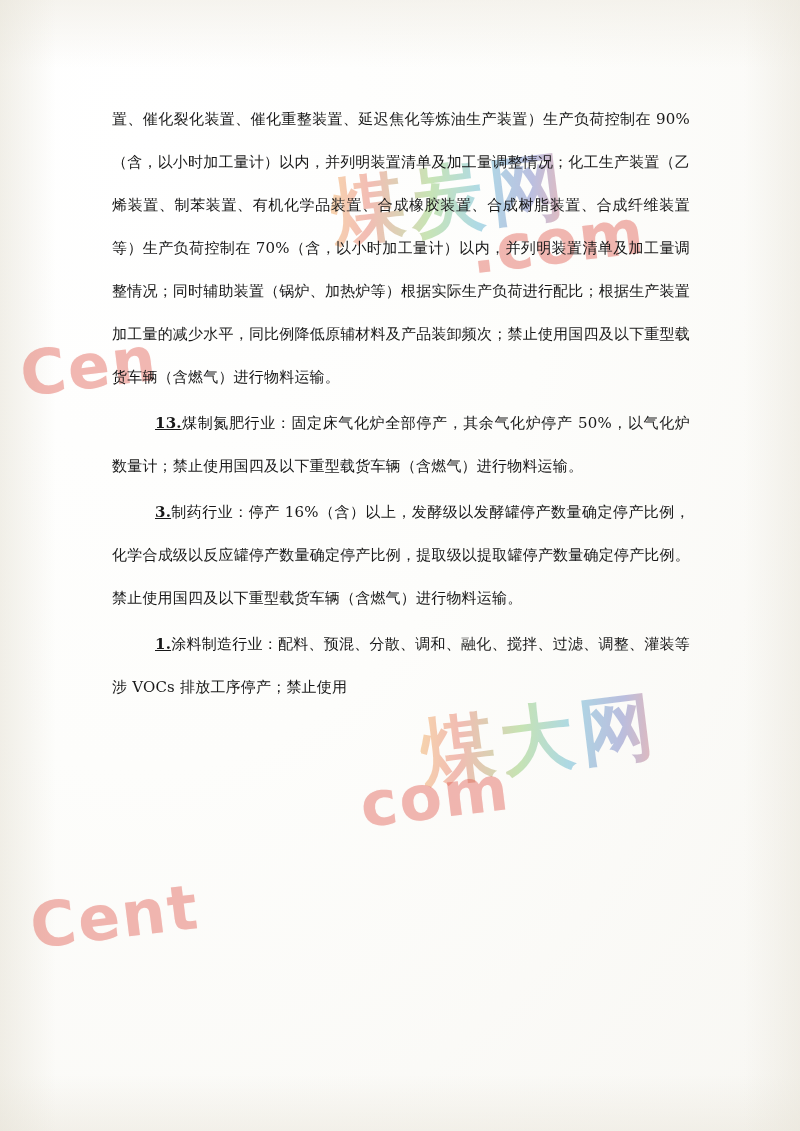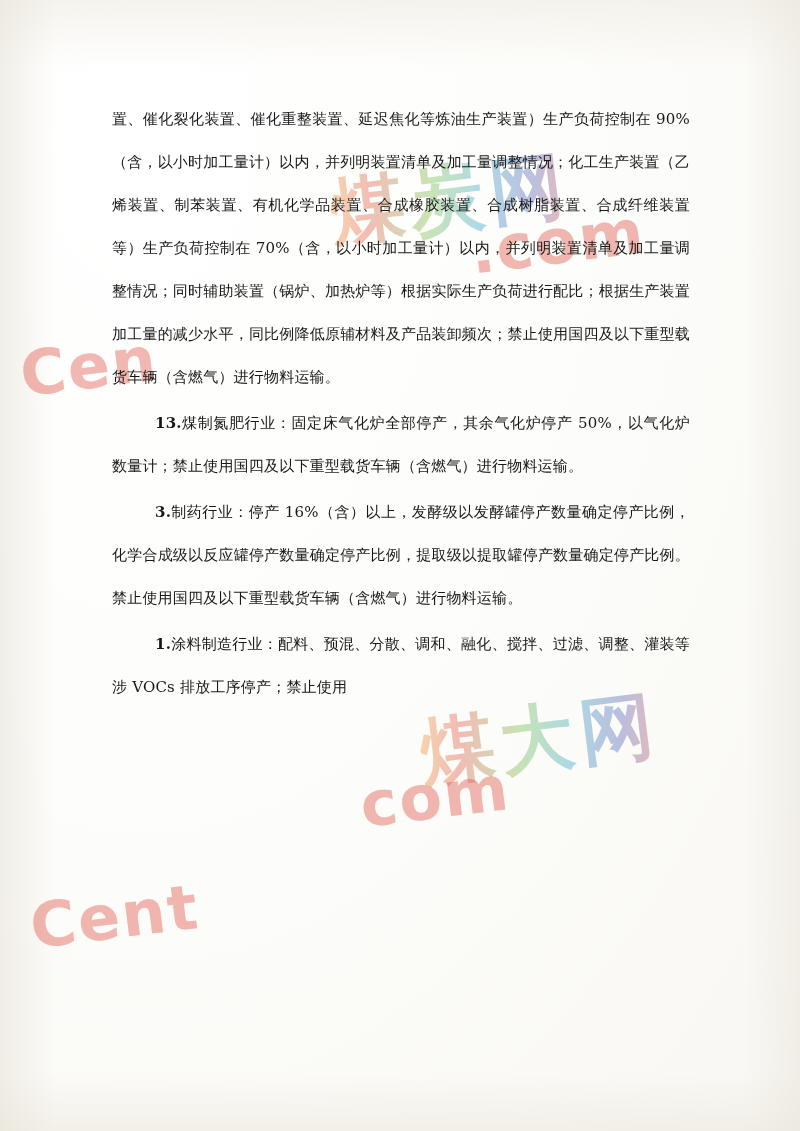--- a/index.html
+++ b/index.html
@@ -91,20 +91,21 @@
     text-align: justify;
     text-justify: inter-ideograph;
     letter-spacing: .2px;
   }
   p.indent {
     text-indent: 43px;
   }
   .num {
     font-family: "DejaVu Serif", "Liberation Serif", serif;
     font-weight: 700;
+    text-decoration: underline;
   }
 </style>
 </head>
 <body>
 
 <div class="page">
 
   <div class="wm-layer">
     <div class="wm wm-cn wm-a">煤炭网</div>
     <div class="wm wm-word wm-e">.com</div>

